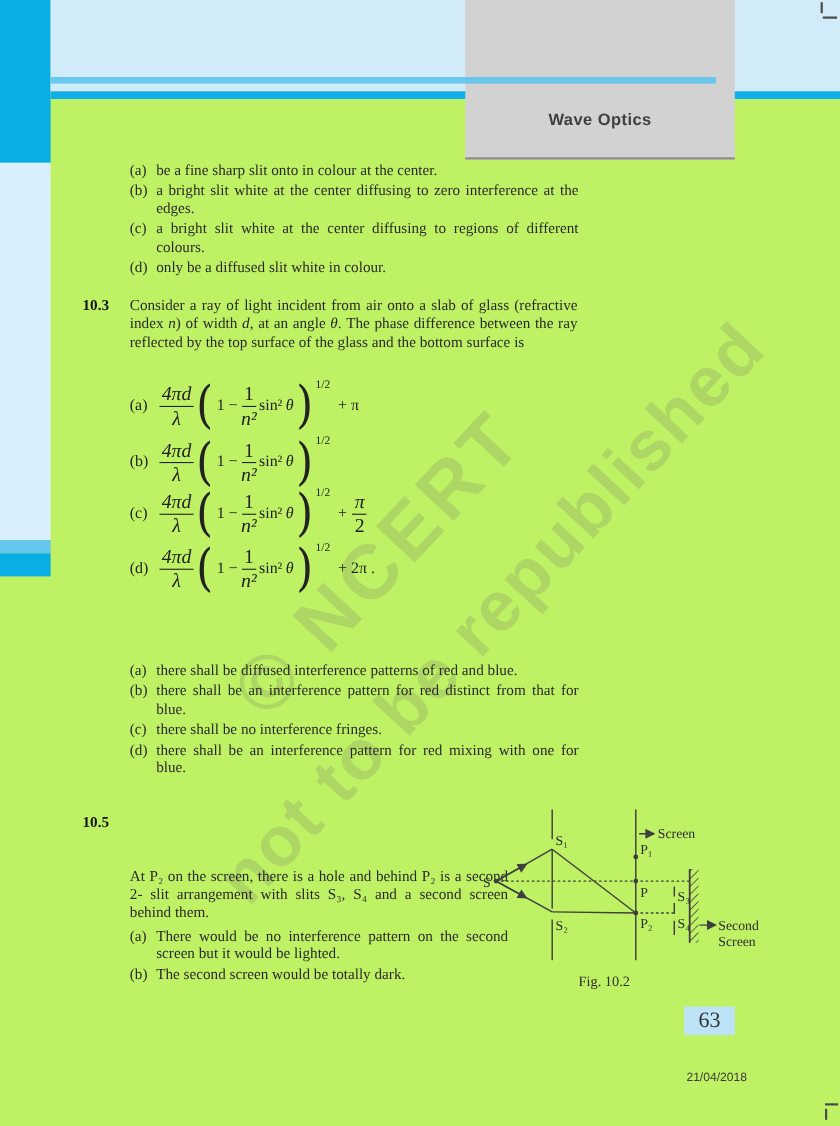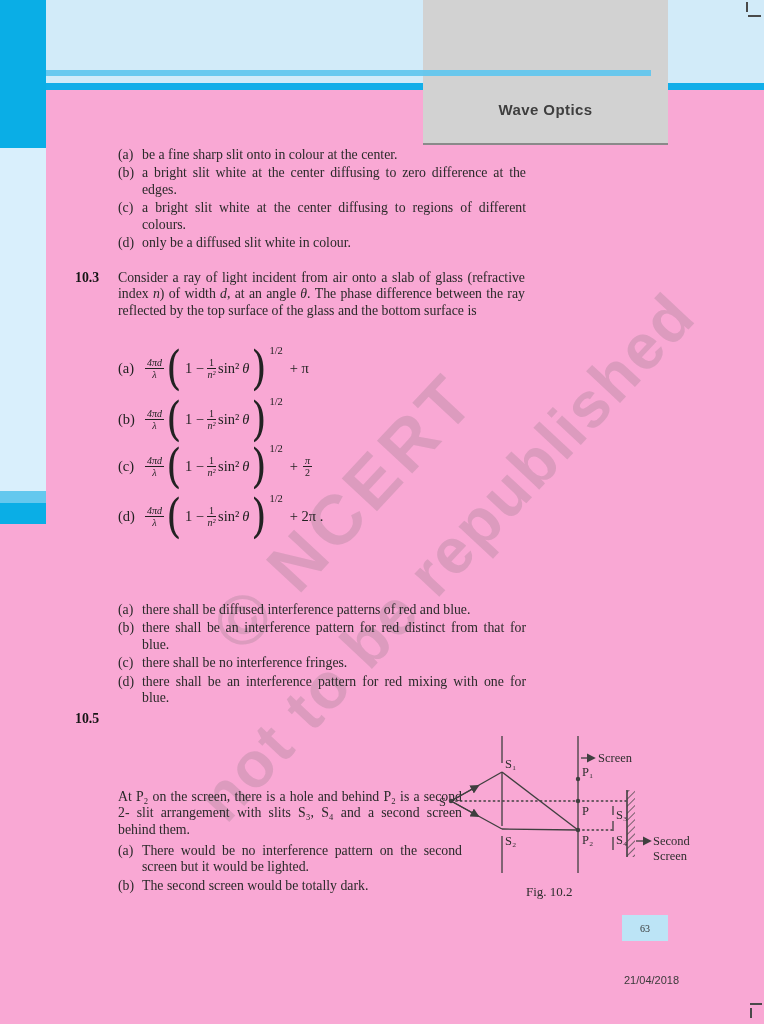--- a/index.html
+++ b/index.html
@@ -1,16 +1,16 @@
 <!DOCTYPE html>
 <html><head>
 <meta charset="utf-8">
 <style>
   html,body{margin:0;padding:0;background:#9a9a9a;}
-  .page{position:relative;width:764px;height:1024px;background:#f9a8d4;overflow:hidden;
+  .page{position:relative;width:764px;height:1024px;background:#bef264;overflow:hidden;
         font-family:"Liberation Serif","DejaVu Serif",serif;color:#2a2a2a;}
   
   .leftbar-top{position:absolute;left:0;top:0;width:46px;height:148px;background:#0aaee6;}
   .leftbar-pale{position:absolute;left:0;top:148px;width:46px;height:343px;background:#d9effc;}
   .leftbar-stripe{position:absolute;left:0;top:491px;width:46px;height:12px;background:#64c8ee;}
   .leftbar-bottom{position:absolute;left:0;top:503px;width:46px;height:21px;background:#0aaee6;}
   .band{position:absolute;left:46px;top:0;width:718px;height:85px;background:#d2ebf9;}
   .stripe2{position:absolute;left:46px;top:83px;width:718px;height:7px;background:#12aee9;z-index:1;}
   .titlebox{position:absolute;left:423px;top:0;width:245px;height:143px;background:#d2d2d2;
             border-bottom:2px solid #8a8a8a;z-index:2;}
@@ -31,36 +31,36 @@
   .opts{left:118px;width:408px;}
   .opt{display:flex;margin-bottom:2px;}
   .olab{width:24px;flex-shrink:0;}
   .otext{flex:1;text-align:justify;}
   .narrow{width:346px;}
   .narrow2{width:344px;}
   i{font-style:italic;}
   
   .fml{position:absolute;left:118px;z-index:5;display:flex;align-items:center;font-size:14.5px;color:#222;}
   .fml .olab{width:27px;}
-  .frac{display:inline-flex;flex-direction:column;align-items:center;line-height:1.15;font-size:10px;}
+  .frac{display:inline-flex;flex-direction:column;align-items:center;line-height:1.15;font-size:18px;}
   .frac .top{border-bottom:1.2px solid #222;padding:0 2px;}
   .bigp{font-size:46px;font-weight:400;line-height:0.9;color:#222;margin:0 1px;
         font-family:"DejaVu Serif",serif;transform:scaleX(.85);}
   .pw{font-size:10.5px;align-self:flex-start;margin:-3px 3px 0 0;}
   .var{font-style:italic;}
   .lead{margin:0 3px 0 1px;}
   .sinsp{margin-left:2px;}
   .theta{margin-left:3px;}
   .tail{margin-left:4px;}
   .tailfrac{margin-left:5px;}
   
   .figure{position:absolute;left:438px;top:726px;z-index:5;}
   
   .pagebox{position:absolute;left:622px;top:915px;width:46px;height:26px;background:#bce4f6;z-index:5;
-           display:flex;align-items:center;justify-content:center;font-size:10px;color:#333;}
+           display:flex;align-items:center;justify-content:center;font-size:20px;color:#333;}
   .pdate{position:absolute;left:624px;top:974px;z-index:5;font-family:"Liberation Sans",sans-serif;
          font-size:11px;color:#3a3a3a;}
 </style>
 </head>
 <body>
 
 <div class="page">
 
   <div class="leftbar-top"></div>
   <div class="leftbar-pale"></div>
@@ -79,21 +79,21 @@
   <div class="wm wm1">© NCERT</div>
   <div class="wm wm2">not to be republished</div>
 
   <div class="blk opts" style="top:147px;">
     <div class="opt">
       <span class="olab">(a)</span>
       <span class="otext">be a fine sharp slit onto in colour at the center.</span>
     </div>
     <div class="opt">
       <span class="olab">(b)</span>
-      <span class="otext">a bright slit white at the center diffusing to zero difference at the edges.</span>
+      <span class="otext">a bright slit white at the center diffusing to zero interference at the edges.</span>
     </div>
     <div class="opt">
       <span class="olab">(c)</span>
       <span class="otext">a bright slit white at the center diffusing to regions of different colours.</span>
     </div>
     <div class="opt">
       <span class="olab">(d)</span>
       <span class="otext">only be a diffused slit white in colour.</span>
     </div>
   </div>
@@ -196,21 +196,21 @@
     <div class="opt">
       <span class="olab">(c)</span>
       <span class="otext">there shall be no interference fringes.</span>
     </div>
     <div class="opt">
       <span class="olab">(d)</span>
       <span class="otext">there shall be an interference pattern for red mixing with one for blue.</span>
     </div>
   </div>
 
-  <div class="blk qblk" style="top:711px;width:389px;">
+  <div class="blk qblk" style="top:740px;width:389px;">
     <span class="qnum">10.5</span>
   </div>
   <div class="blk" style="top:789px;left:118px;width:344px;text-align:justify;">At P₂ on the screen, there is a hole and behind P₂ is a second 2- slit arrangement with slits S₃, S₄ and a second screen behind them.</div>
 
   <div class="blk opts narrow2" style="top:843px;left:118px;">
     <div class="opt">
       <span class="olab">(a)</span>
       <span class="otext">There would be no interference pattern on the second screen but it would be lighted.</span>
     </div>
     <div class="opt">

